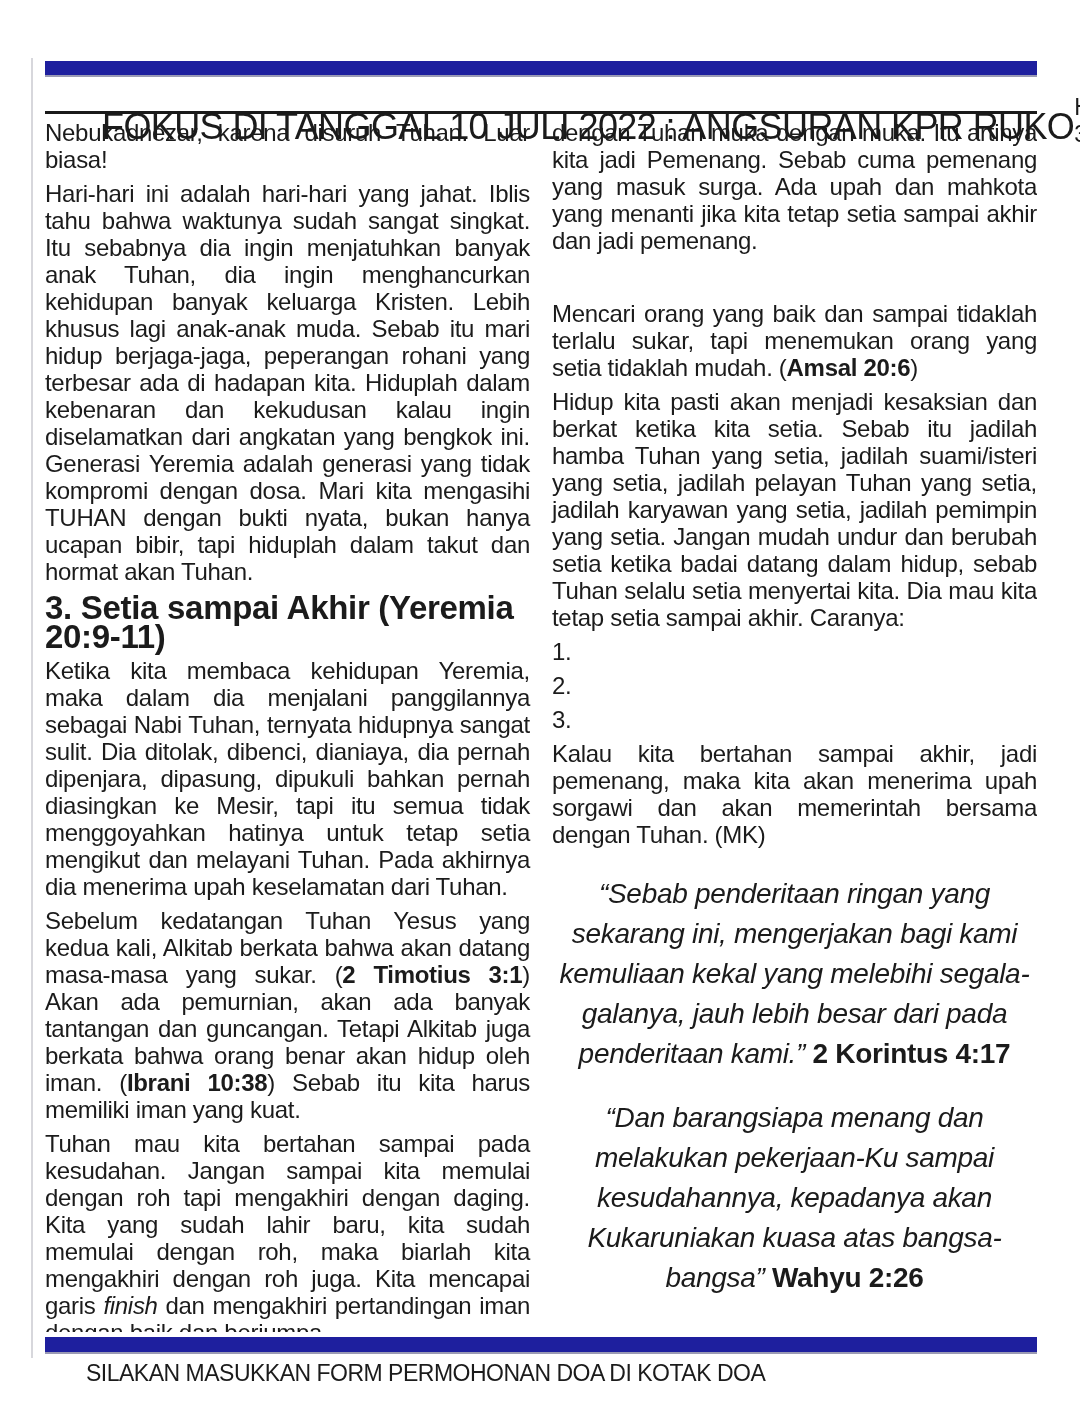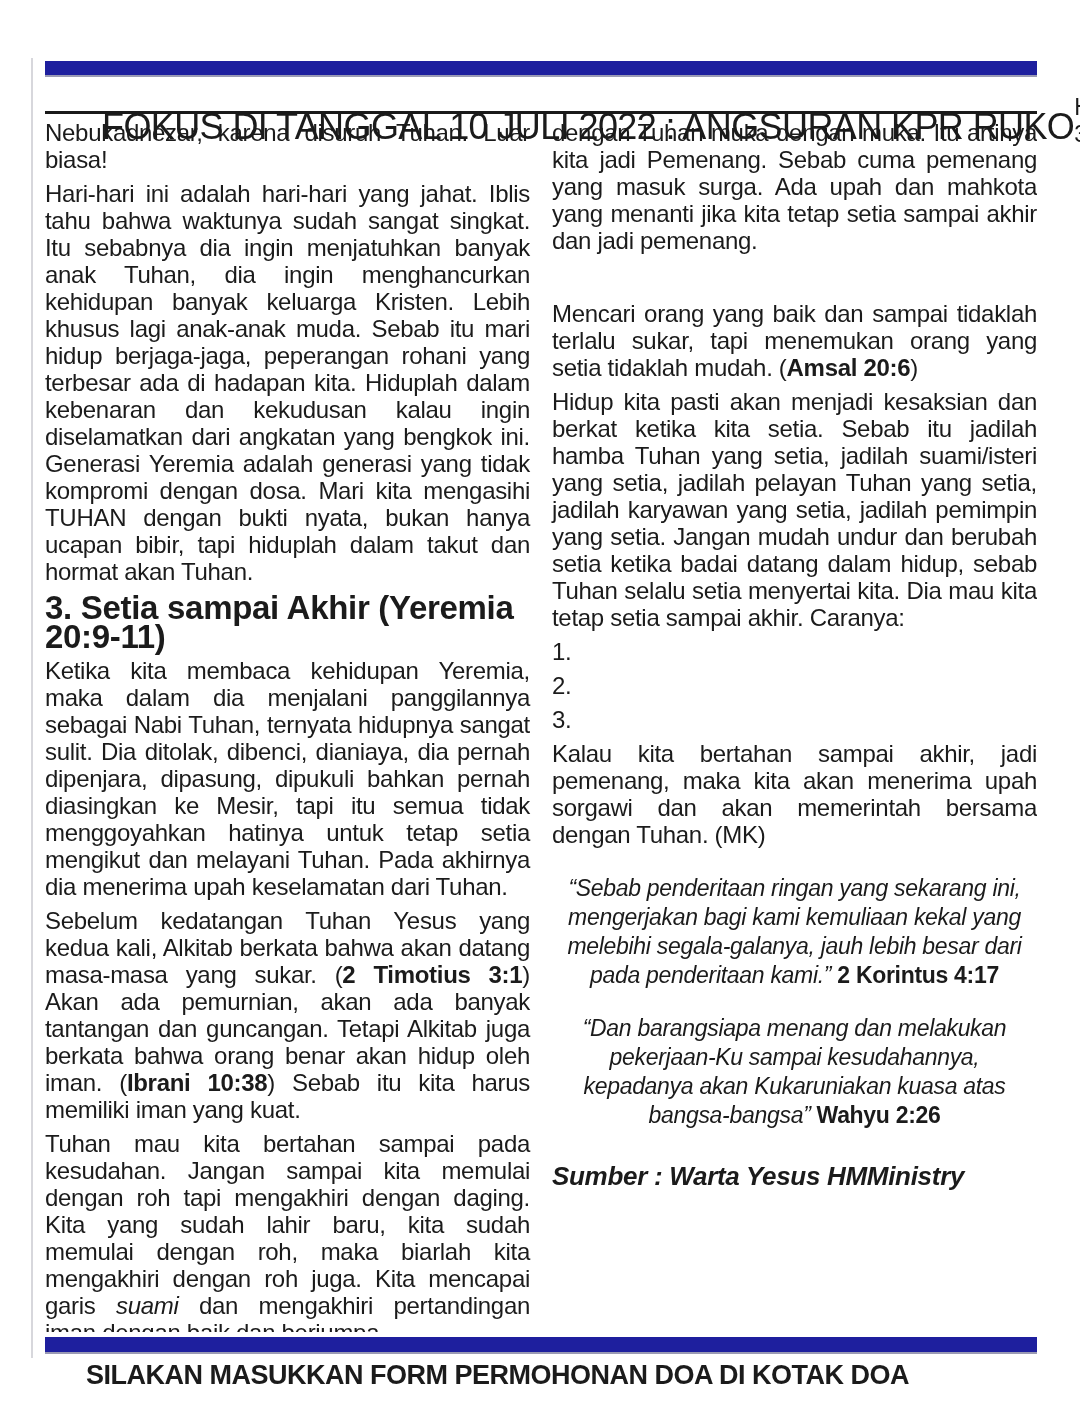--- a/index.html
+++ b/index.html
@@ -17,25 +17,25 @@
   .col{width:485px;flex:none;}
   .col p{margin:0 0 7px 0;font-size:24px;line-height:27px;text-align:justify;letter-spacing:-0.3px;}
   .heading{font-weight:bold;font-size:33px;line-height:29px;margin:8px 0 6px 0;letter-spacing:-0.3px;}
   .b{font-weight:bold;}
   .i{font-style:italic;}
   .gap-after{margin-bottom:46px !important;}
   .numbered-list{margin:0 0 6px 0;}
   .list-item{display:flex;margin:0 0 7px 0;}
   .list-marker{flex:none;width:50px;font-size:24px;line-height:27px;letter-spacing:-0.3px;}
   .list-text{flex:1;font-size:24px;line-height:27px;text-align:justify;letter-spacing:-0.3px;}
-  .quote{text-align:center;font-size:23px;line-height:29px;letter-spacing:-0.3px;margin:26px 2px 0 2px;}
+  .quote{text-align:center;font-size:28px;line-height:40px;letter-spacing:-0.3px;margin:26px 2px 0 2px;}
   .quote-2{margin-top:24px;}
   .source-credit{font-weight:bold;font-style:italic;font-size:26px;line-height:28px;margin-top:32px;letter-spacing:-0.3px;}
   .footer-bar{position:absolute;left:45px;top:1337px;width:992px;height:15px;background:#1e1f9e;border-bottom:2px solid #9a9ab4;}
-  .footer-text{position:absolute;left:86px;top:1360px;font-size:27px;font-weight:bold;letter-spacing:-0.5px;white-space:nowrap;}
+  .footer-text{position:absolute;left:86px;top:1360px;font-size:23px;font-weight:normal;letter-spacing:-0.5px;white-space:nowrap;}
 </style>
 </head>
 <body>
 
 <div class="edge-line"></div>
 
 <div class="topbar"></div>
 
 <div class="header-row">
   <div class="header-title">FOKUS DI TANGGAL 10 JULI 2022 :  ANGSURAN KPR RUKO</div>
@@ -45,21 +45,21 @@
 <div class="header-rule"></div>
 
 <div class="columns">
 
   <div class="col">
     <p>Nebukadnezar, karena disuruh Tuhan. Luar biasa!</p>
     <p>Hari-hari ini adalah hari-hari yang jahat. Iblis tahu bahwa waktunya sudah sangat singkat. Itu sebabnya dia ingin menjatuhkan banyak anak Tuhan, dia ingin menghancurkan kehidupan banyak keluarga Kristen. Lebih khusus lagi anak-anak muda. Sebab itu mari hidup berjaga-jaga, peperangan rohani yang terbesar ada di hadapan kita. Hiduplah dalam kebenaran dan kekudusan kalau ingin diselamatkan dari angkatan yang bengkok ini. Generasi Yeremia adalah generasi yang tidak kompromi dengan dosa. Mari kita mengasihi TUHAN dengan bukti nyata, bukan hanya ucapan bibir, tapi hiduplah dalam takut dan hormat akan Tuhan.</p>
     <div class="heading">3. Setia sampai Akhir (Yeremia 20:9-11)</div>
     <p>Ketika kita membaca kehidupan Yeremia, maka dalam dia menjalani panggilannya sebagai Nabi Tuhan, ternyata hidupnya sangat sulit. Dia ditolak, dibenci, dianiaya, dia pernah dipenjara, dipasung, dipukuli bahkan pernah diasingkan ke Mesir, tapi itu semua tidak menggoyahkan hatinya untuk tetap setia mengikut dan melayani Tuhan. Pada akhirnya dia menerima upah keselamatan dari Tuhan.</p>
     <p><span>Sebelum kedatangan Tuhan Yesus yang kedua kali, Alkitab berkata bahwa akan datang masa-masa yang sukar. (</span><span class="b">2 Timotius 3:1</span><span>) Akan ada pemurnian, akan ada banyak tantangan dan guncangan. Tetapi Alkitab juga berkata bahwa orang benar akan hidup oleh iman. (</span><span class="b">Ibrani 10:38</span><span>) Sebab itu kita harus memiliki iman yang kuat.</span></p>
-    <p><span>Tuhan mau kita bertahan sampai pada kesudahan. Jangan sampai kita memulai dengan roh tapi mengakhiri dengan daging. Kita yang sudah lahir baru, kita sudah memulai dengan roh, maka biarlah kita mengakhiri dengan roh juga. Kita mencapai garis </span><span class="i">suami</span><span> dan mengakhiri pertandingan iman dengan baik dan berjumpa</span></p>
+    <p><span>Tuhan mau kita bertahan sampai pada kesudahan. Jangan sampai kita memulai dengan roh tapi mengakhiri dengan daging. Kita yang sudah lahir baru, kita sudah memulai dengan roh, maka biarlah kita mengakhiri dengan roh juga. Kita mencapai garis </span><span class="i">finish</span><span> dan mengakhiri pertandingan iman dengan baik dan berjumpa</span></p>
   </div>
 
   <div class="col">
     <p class="gap-after">dengan Tuhan muka dengan muka. Itu artinya kita jadi Pemenang. Sebab cuma pemenang yang masuk surga. Ada upah dan mahkota yang menanti jika kita tetap setia sampai akhir dan jadi pemenang.</p>
     <p><span>Mencari orang yang baik dan sampai tidaklah terlalu sukar, tapi menemukan orang yang setia tidaklah mudah. (</span><span class="b">Amsal 20:6</span><span>)</span></p>
     <p>Hidup kita pasti akan menjadi kesaksian dan berkat ketika kita setia. Sebab itu jadilah hamba Tuhan yang setia, jadilah suami/isteri yang setia, jadilah pelayan Tuhan yang setia, jadilah karyawan yang setia, jadilah pemimpin yang setia. Jangan mudah undur dan berubah setia ketika badai datang dalam hidup, sebab Tuhan selalu setia menyertai kita. Dia mau kita tetap setia sampai akhir. Caranya:</p>
 
     <div class="numbered-list">
       <div class="list-item">
         <span class="list-marker">1.</span>

